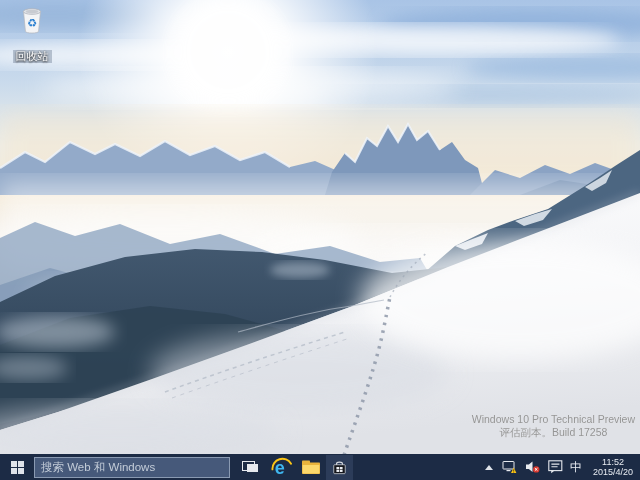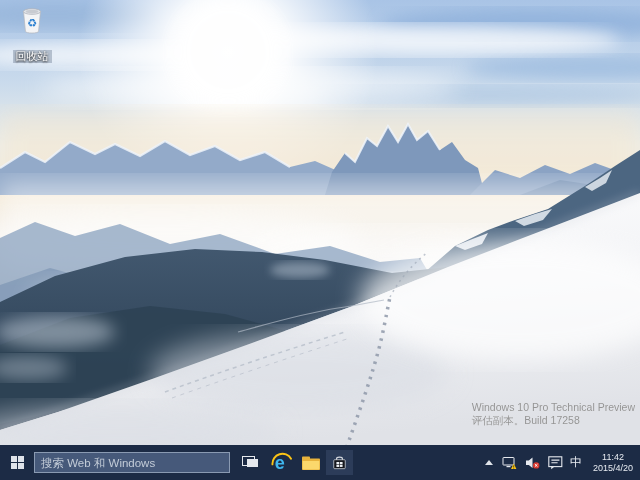--- a/index.html
+++ b/index.html
@@ -15,27 +15,27 @@
   .recycle{position:absolute;left:8px;top:4px;width:48px;text-align:center;cursor:default;}
   .recycle .glyph{display:block;margin:0 auto;}
   .recycle .lbl{
     display:inline-block;margin-top:14px;padding:0 3px;
     font-size:11px;line-height:13px;color:#ffffff;
     background:rgba(125,140,160,0.48);
     text-shadow:0 1px 2px rgba(0,0,0,0.85),0 0 2px rgba(0,0,0,0.5);
   }
   
   .watermark{
-    position:absolute;right:5px;bottom:28px;text-align:left;
+    position:absolute;right:5px;bottom:16px;text-align:center;
     font-size:10.5px;line-height:13px;color:#949494;
     text-shadow:0 0 1px rgba(255,255,255,0.4);
   }
   
   .taskbar{
-    position:absolute;left:0;right:0;bottom:0;height:35px;
+    position:absolute;left:0;right:0;bottom:0;height:26px;
     background:#1c2b45;display:flex;align-items:center;
   }
   .tb-btn{height:25px;display:flex;align-items:center;justify-content:center;flex:0 0 auto;}
   .start-btn{width:34px;}
   .win-logo{width:13px;height:13px;display:grid;grid-template-columns:6px 6px;grid-template-rows:6px 6px;gap:1px;}
   .win-logo i{background:#dfe3ea;display:block;}
   .search-wrap{flex:0 0 auto;display:flex;align-items:center;}
   .search-input{
     width:182px;height:19px;background:#46597a;border:1px solid #8a9ab2;
     color:#cdd5e0;font-size:11.5px;padding:0 6px;outline:none;
@@ -239,18 +239,18 @@
         <svg width="15" height="14" viewBox="0 0 15 14">
           <rect x="0.8" y="0.8" width="13" height="9.8" stroke="#e6e9ee" stroke-width="1.1" fill="none"></rect>
           <path d="M3.2 10.6 L3.2 13.2 L6.6 10.6 Z" fill="#e6e9ee"></path>
           <path d="M3.4 4.1 H11.4 M3.4 6.8 H9.6" stroke="#e6e9ee" stroke-width="1.1"></path>
         </svg>
       </div>
 
       <div class="ime">中</div>
 
       <div class="clock">
-        <div>11:42</div>
+        <div>11:52</div>
         <div>2015/4/20</div>
       </div>
     </div>
   </div>
 </div>
 
 </body></html>

